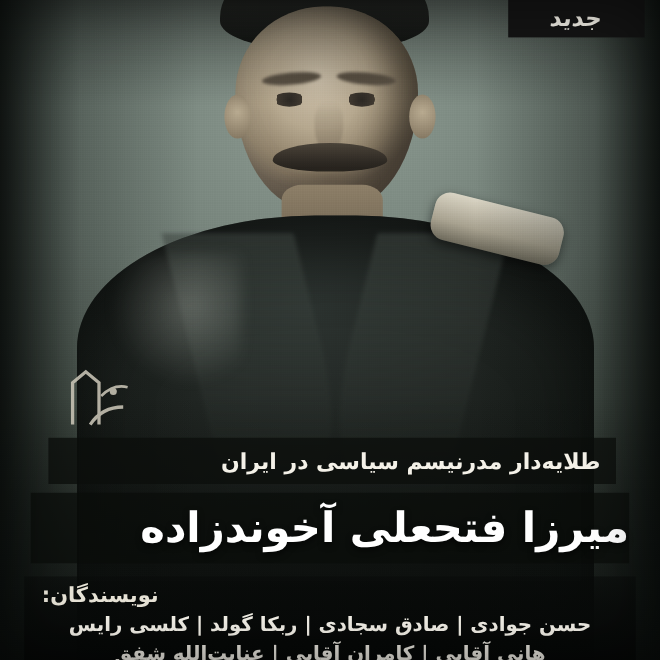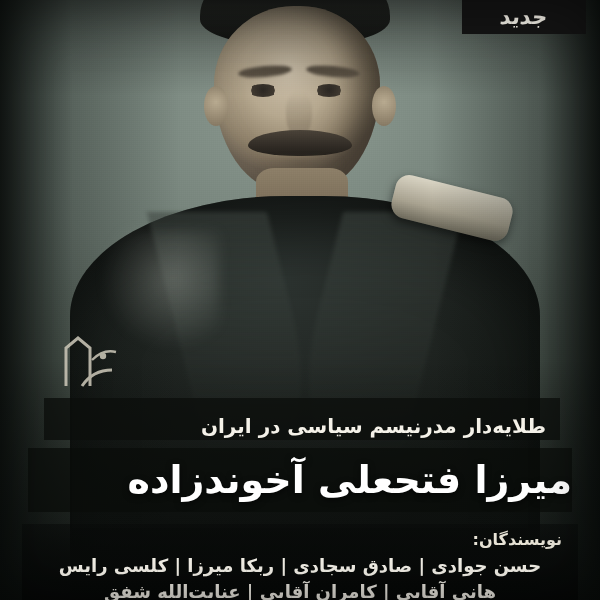--- a/index.html
+++ b/index.html
@@ -177,21 +177,21 @@
   .pub-mark svg { display: block; }
 
   
   .band-sub {
     position: absolute;
     left: 44px; right: 40px;
     top: 398px;
     height: 42px;
     background: rgba(12,14,12,.78);
     display: flex;
-    align-items: flex-start;
+    align-items: center;
     justify-content: flex-start;
     padding: 16px 14px;
     box-sizing: border-box;
   }
   .subtitle {
     color: #f4f1e8;
     font-size: 20px;
     font-weight: 700;
     white-space: nowrap;
   }
@@ -217,23 +217,23 @@
     position: absolute;
     left: 22px; right: 22px;
     top: 524px;
     bottom: 0;
     background: linear-gradient(180deg, rgba(8,10,9,.55) 0%, rgba(8,10,9,.82) 45%, rgba(6,8,7,.92) 100%);
     padding: 6px 16px 0 16px;
     box-sizing: border-box;
   }
   .credits-label {
     color: #e9e5d8;
-    font-size: 16px;
-    font-weight: 700;
-    text-align: right;
+    font-size: 19px;
+    font-weight: 700;
+    text-align: left;
     margin-bottom: 4px;
   }
   .credits-line {
     color: #fbf8ef;
     font-size: 18px;
     font-weight: 700;
     text-align: center;
     line-height: 1.45;
     white-space: nowrap;
   }
@@ -292,18 +292,18 @@
   <div class="band-sub">
     <span class="subtitle">طلایه‌دار مدرنیسم سیاسی در ایران</span>
   </div>
 
   <div class="band-title">
     <span class="title">میرزا فتحعلی آخوندزاده</span>
   </div>
 
   <div class="credits">
     <div class="credits-label">نویسندگان:</div>
-    <div class="credits-line">حسن جوادی | صادق سجادی | ربکا میرزا | کلسی رایس</div>
+    <div class="credits-line">حسن جوادی | صادق سجادی | ربکا گولد | کلسی رایس</div>
     <div class="credits-line second">هانی آقایی | کامران آقایی | عنایت‌الله شفق</div>
   </div>
 
   <div class="edge-shadow"></div>
 </div>
 
 </body></html>

